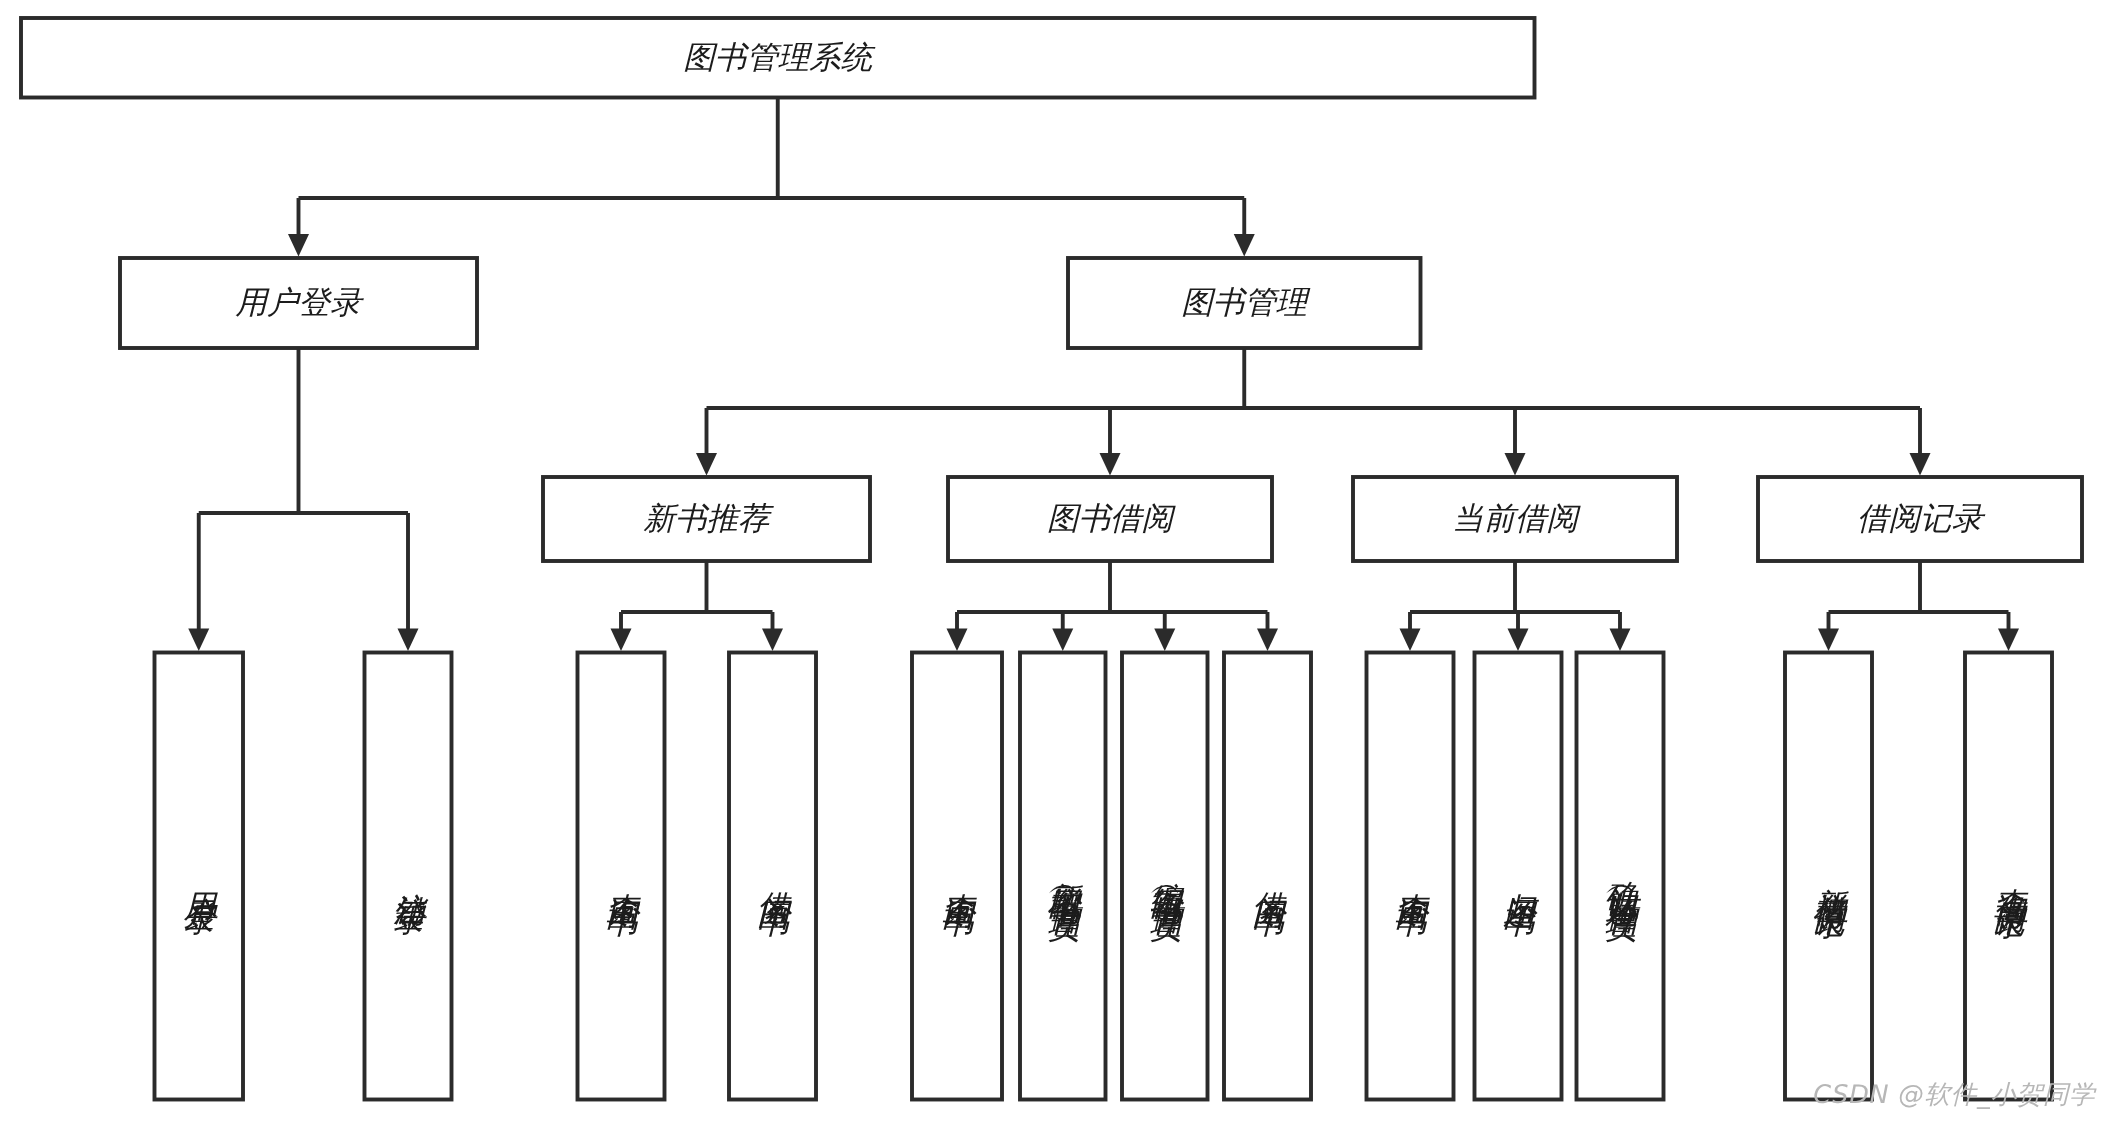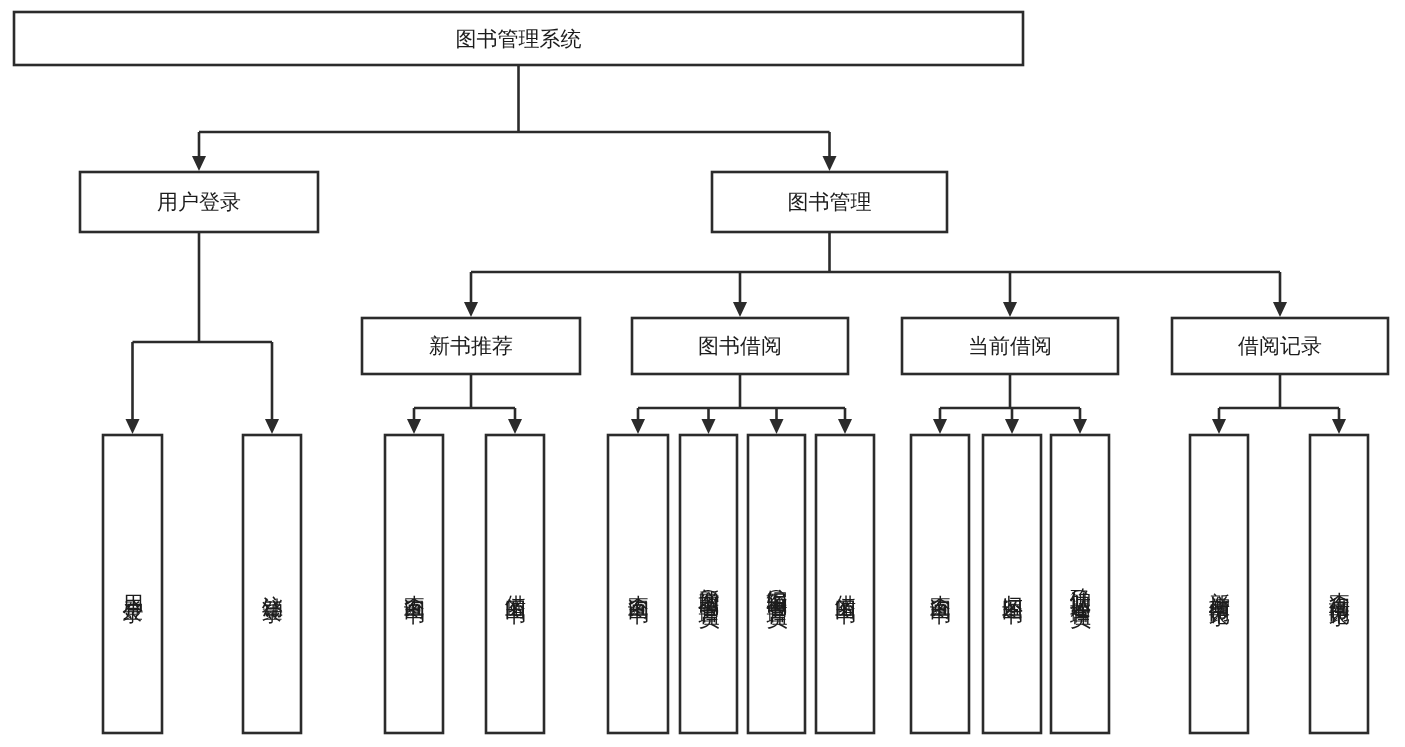--- a/index.html
+++ b/index.html
@@ -12,20 +12,21 @@
     width: 1405px;
     height: 747px;
     overflow: hidden;
     font-family: "DejaVu Sans", "Liberation Sans", sans-serif;
   }
   #diagram-root {
     position: relative;
     width: 1405px;
     height: 747px;
     background: #ffffff;
+    font-style: italic;
   }
   svg#tree-svg {
     position: absolute;
     top: 0;
     left: 0;
     width: 1405px;
     height: 747px;
     display: block;
   }
   .node-rect {
@@ -230,14 +231,15 @@
       <div class="leaf-vlabel" style="left: 680px; top: 435px; width: 57px; height: 298px;">新增图书（管理员）</div>
       <div class="leaf-vlabel" style="left: 748px; top: 435px; width: 57px; height: 298px;">编辑图书（管理员）</div>
       <div class="leaf-vlabel" style="left: 816px; top: 435px; width: 58px; height: 298px;">借阅图书</div>
       <div class="leaf-vlabel" style="left: 911px; top: 435px; width: 58px; height: 298px;">查询图书</div>
       <div class="leaf-vlabel" style="left: 983px; top: 435px; width: 58px; height: 298px;">归还图书</div>
       <div class="leaf-vlabel" style="left: 1051px; top: 435px; width: 58px; height: 298px;">确认归还（管理员）</div>
       <div class="leaf-vlabel" style="left: 1190px; top: 435px; width: 58px; height: 298px;">新增借阅记录</div>
       <div class="leaf-vlabel" style="left: 1310px; top: 435px; width: 58px; height: 298px;">查询借阅记录</div>
     </div>
 
+  <div class="watermark-text">CSDN @软件_小贺同学</div>
 
 </div>
 
 </body></html>

